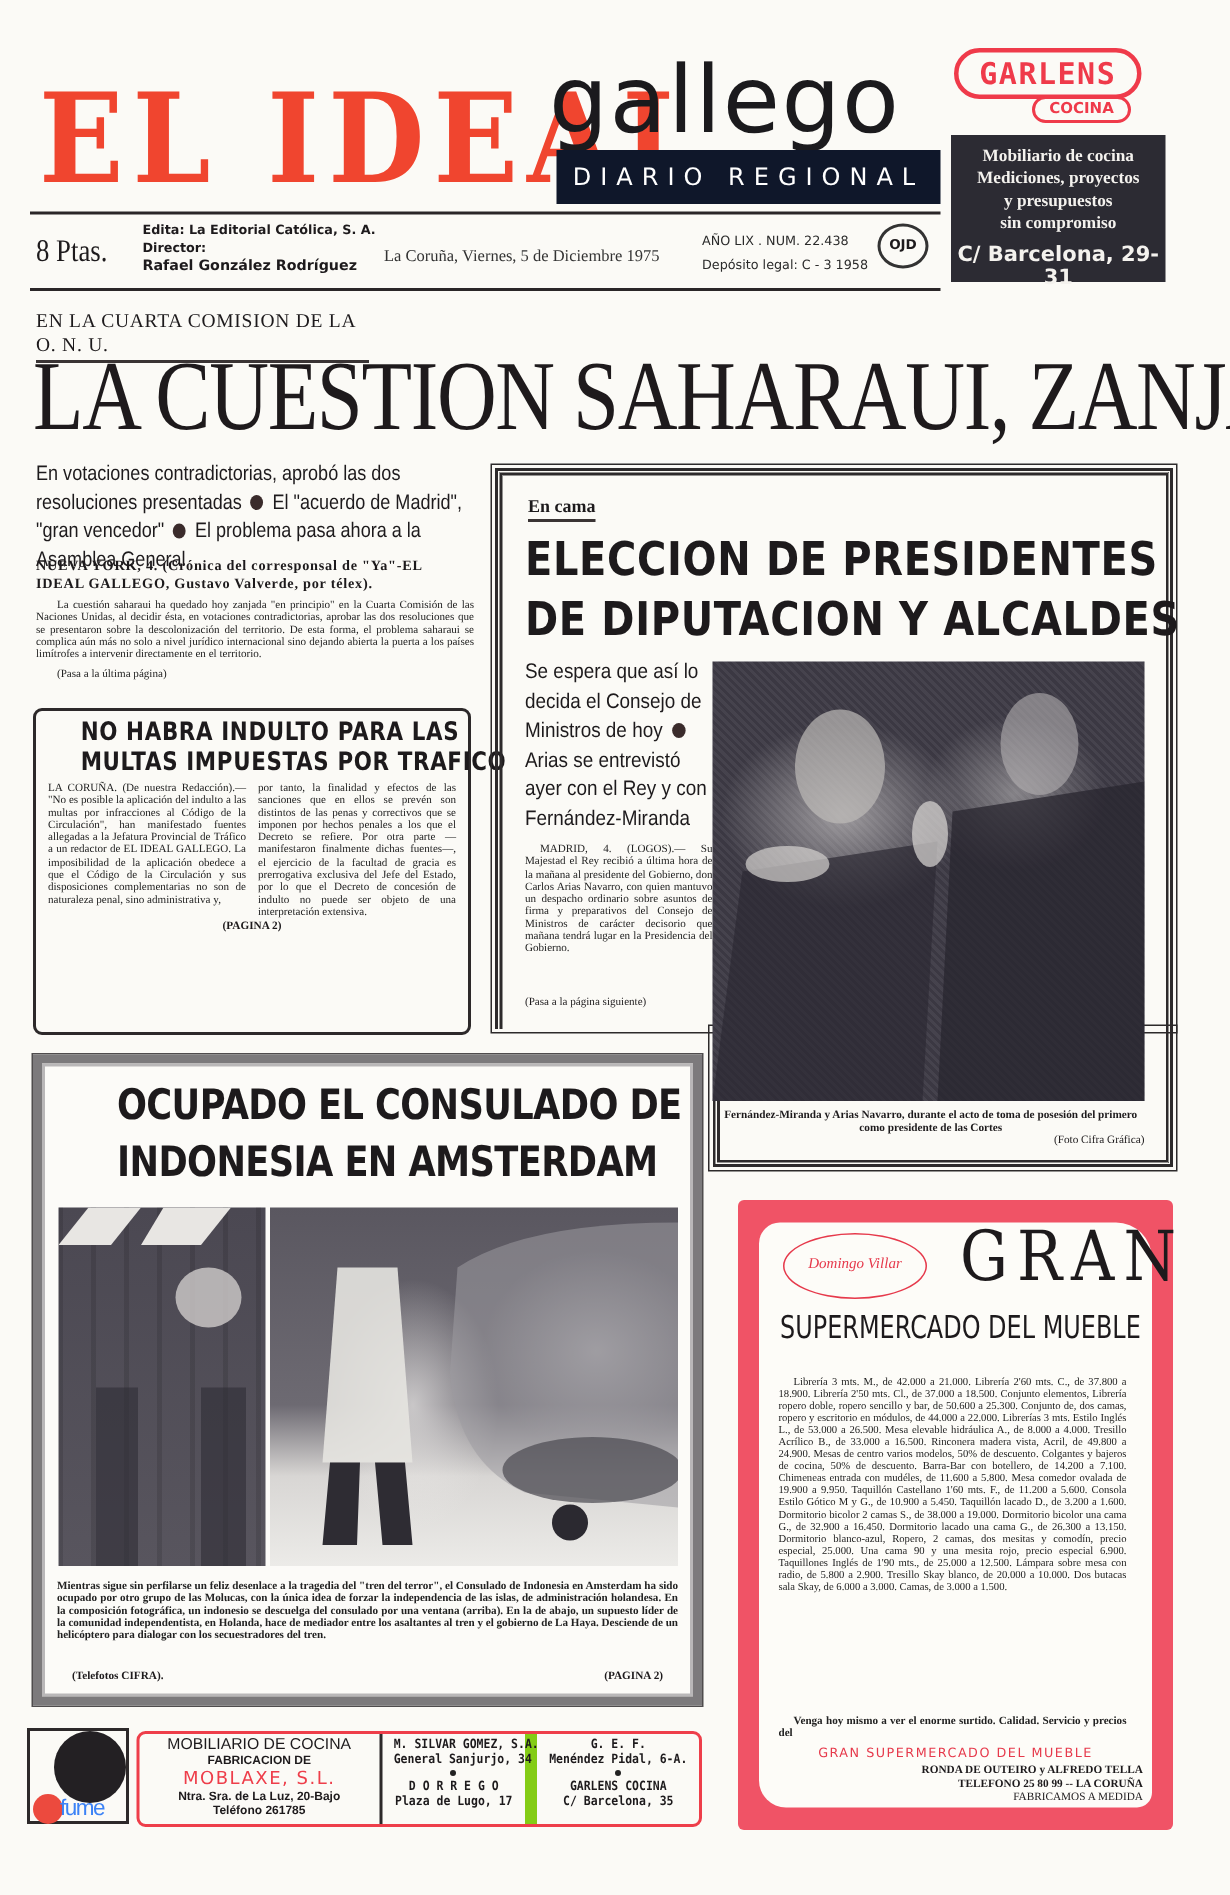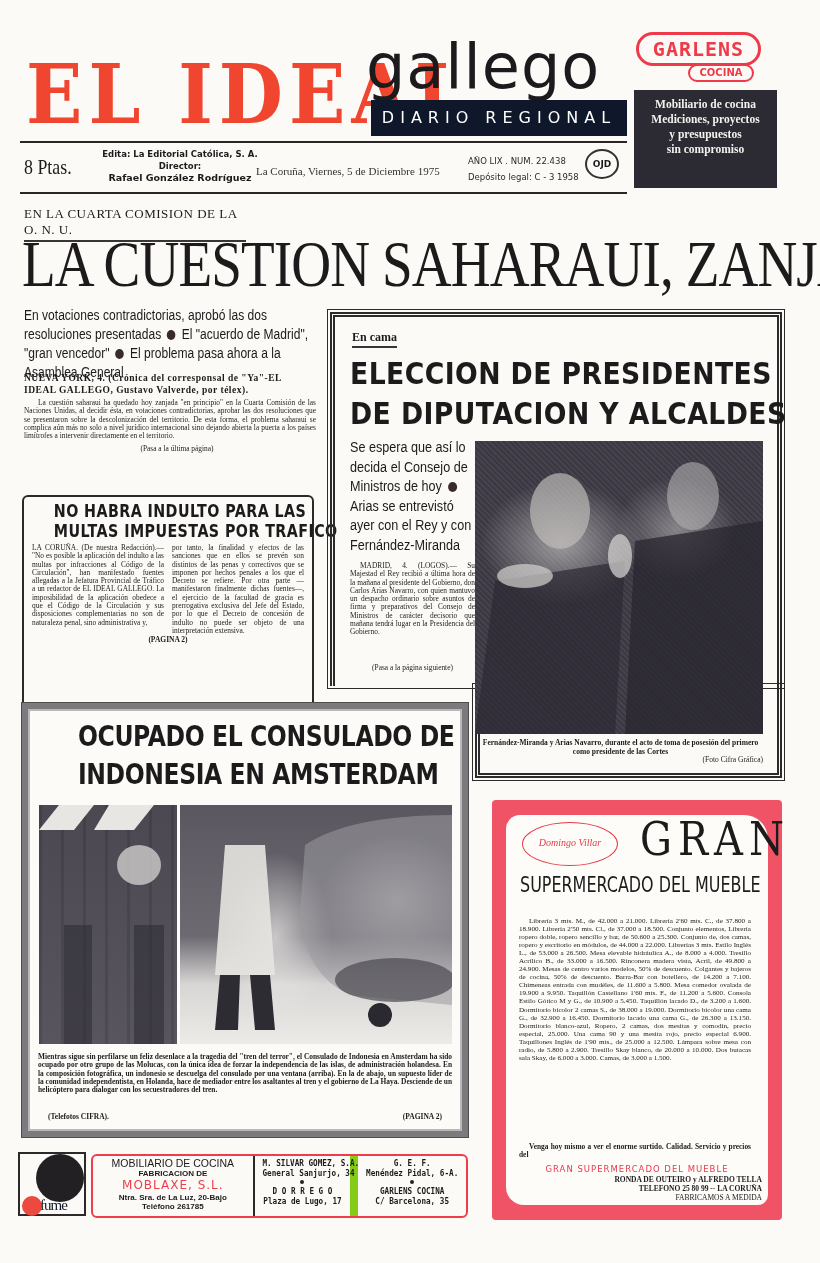--- a/index.html
+++ b/index.html
@@ -10,21 +10,21 @@
   
   .mast-ideal { left: 26px; top: 42px; width: 318px; height: 92px; color: #f0452f;
     font-family: "DejaVu Serif", serif; font-weight: bold; font-size: 74px; letter-spacing: 6px;
     line-height: 92px; transform: scaleY(1.12); transform-origin: top left; white-space: nowrap; }
   .mast-gallego { left: 366px; top: 36px; width: 260px; height: 70px; font-family: "DejaVu Sans", sans-serif;
     font-size: 62px; line-height: 62px; color: #1b1a1d; letter-spacing: 1px; white-space: nowrap; }
   .mast-regional { left: 371px; top: 100px; width: 256px; height: 36px; background: #0f172a; color: #fff;
     font-family: "DejaVu Sans", sans-serif; font-size: 16px; letter-spacing: 6px; text-align: center; line-height: 36px; }
   .rule { height: 2px; background: #2a2628; }
   .price { left: 24px; top: 155px; font-size: 21px; transform: scaleX(0.85); transform-origin: left; }
-  .editor { left: 95px; top: 148px; width: 170px; font-size: 8.5px; text-align: center; line-height: 12px; font-weight: bold; font-family: "DejaVu Sans", sans-serif; }
+  .editor { left: 95px; top: 148px; width: 170px; font-size: 8.5px; text-align: left; line-height: 12px; font-weight: bold; font-family: "DejaVu Sans", sans-serif; }
   .dateline { left: 256px; top: 165px; font-size: 11px; color: #333; }
   .issue { left: 468px; top: 153px; font-size: 8.5px; line-height: 16px; font-family: "DejaVu Sans", sans-serif; color: #2a2a2a; }
   .ojd { left: 585px; top: 149px; width: 34px; height: 30px; border: 2px solid #333; border-radius: 50%;
     font-size: 9px; font-weight: bold; text-align: center; line-height: 26px; font-family: "DejaVu Sans", sans-serif; }
 
   .garlens { left: 636px; top: 32px; width: 125px; height: 34px; border: 3px solid #ef3a4a; border-radius: 18px;
     color: #ef3a4a; font-family: "DejaVu Sans Mono", monospace; font-weight: bold; font-size: 20px; text-align: center; line-height: 28px; letter-spacing: 1px; }
   .cocina { left: 688px; top: 64px; width: 66px; height: 18px; border: 2px solid #ef3a4a; border-radius: 9px;
     color: #ef3a4a; font-size: 10px; font-weight: bold; text-align: center; line-height: 14px; font-family: "DejaVu Sans", sans-serif; }
   .garlens-ad { left: 634px; top: 90px; width: 143px; height: 98px; background: #2c2b33; color: #f4f2ee;
@@ -35,24 +35,24 @@
   .kicker { left: 24px; top: 206px; font-size: 13px; letter-spacing: 0.5px; border-bottom: 2px solid #3a3434; padding-bottom: 2px; width: 222px; }
   .headline { left: 22px; top: 228px; width: 760px; font-size: 60px; line-height: 66px; font-weight: normal;
     letter-spacing: -1px; transform: scaleY(1.1) scaleX(0.92); transform-origin: top left; white-space: nowrap; color: #1e1a1c; }
 
   .sub { left: 24px; top: 306px; width: 292px; font-family: "Liberation Sans", sans-serif; font-size: 14px; line-height: 19px;
     transform: scaleX(0.86); transform-origin: left; width: 340px; }
   .bullet { display: inline-block; width: 10px; height: 10px; background: #3a2b2b; border-radius: 50%; vertical-align: middle; margin: 0 3px; }
   .nyork { left: 24px; top: 372px; width: 292px; font-size: 9.5px; font-weight: bold; letter-spacing: 0.5px; line-height: 12px; }
   .body-text { font-size: 7.4px; line-height: 8.3px; text-align: justify; color: #222; }
   .saha-body { left: 24px; top: 399px; width: 292px; text-indent: 14px; }
-  .pasa { font-size: 7.4px; text-align: center; }
-
-  
-  .indulto-box { left: 22px; top: 472px; width: 292px; height: 218px; border: 2px solid #2d292a; border-radius: 6px; padding: 4px 8px; margin-top: 23px; }
+  .pasa { font-size: 7.4px; text-align: left; }
+
+  
+  .indulto-box { left: 22px; top: 472px; width: 292px; height: 218px; border: 2px solid #2d292a; border-radius: 6px; padding: 4px 8px; }
   .indulto-title { font-family: "DejaVu Sans", sans-serif; font-size: 17px; line-height: 20px; text-align: center; font-weight: bold;
     letter-spacing: 0.5px; transform: scaleX(0.84); transform-origin: center; white-space: nowrap; }
   .indulto-cols { display: flex; gap: 8px; margin-top: 3px; }
   .indulto-cols > div { flex: 1; }
   .liberados { margin-top: 6px; border-top: 2px solid #2d292a; text-align: center; font-size: 17px; font-weight: bold; letter-spacing: 1.5px; line-height: 18px; padding-top: 2px; }
   .liberados-pg { text-align: center; font-size: 7.5px; font-weight: bold; }
 
   
   .frame { border: 5px double #2d2a2b; outline: 1px solid #2d2a2b; outline-offset: 2px; }
   .eleccion-frame { left: 330px; top: 312px; width: 452px; height: 374px; border-bottom: none; }
@@ -87,21 +87,21 @@
     transform: scaleX(0.76); transform-origin: left; white-space: nowrap; width: 340px; }
   .super-body { left: 519px; top: 917px; width: 232px; text-indent: 10px; }
   .super-foot1 { left: 519px; top: 1143px; width: 232px; text-indent: 10px; }
   .super-brand { left: 512px; top: 1164px; width: 250px; text-align: center; color: #e6394b; font-family: "DejaVu Sans", sans-serif; font-size: 8.5px; letter-spacing: 1px; }
   .super-addr { left: 512px; top: 1175px; width: 250px; text-align: right; font-size: 7.5px; font-weight: bold; line-height: 9px; }
 
   
   .fume { left: 18px; top: 1152px; width: 68px; height: 64px; border: 2px solid #2d292a; }
   .fume-ball { left: 36px; top: 1154px; width: 48px; height: 48px; background: #232023; border-radius: 50%; }
   .fume-dot { left: 22px; top: 1196px; width: 20px; height: 20px; background: #ec4a3e; border-radius: 50%; }
-  .fume-text { left: 40px; top: 1197px; font-family: Liberation Serif, serif; font-size: 15px; color: #0f172a; letter-spacing: -1px; text-align: right; }
+  .fume-text { left: 40px; top: 1197px; font-family: Liberation Sans, sans-serif; font-size: 15px; color: #3b82f6; letter-spacing: -1px; text-align: right; }
   .moblaxe { left: 91px; top: 1154px; width: 377px; height: 64px; border: 2px solid #ee3e4a; border-radius: 6px; display: flex; }
   .moblaxe > div { padding: 2px 3px; text-align: center; }
   .mob-col1 { width: 160px; }
   .mob-col2 { width: 105px; border-left: 2px solid #2d292a; border-right: 8px solid #84cc16; }
   .mob-col3 { flex: 1; }
   .mob-l1 { font-family: "Liberation Sans", sans-serif; font-size: 10.5px; line-height: 11px; }
   .mob-l2 { font-family: "Liberation Sans", sans-serif; font-size: 8px; font-weight: bold; line-height: 9px; }
   .mob-l3 { font-family: "DejaVu Sans", sans-serif; font-size: 12px; color: #ee3e4a; letter-spacing: 1px; line-height: 15px; }
   .mob-l4 { font-family: "Liberation Sans", sans-serif; font-size: 8px; font-weight: bold; line-height: 9px; }
   .shop { font-family: "DejaVu Sans Mono", monospace; font-size: 8.5px; font-weight: bold; line-height: 10px; transform: scaleX(0.9); white-space: nowrap; }
@@ -144,20 +144,21 @@
 </div>
 <div class="abs ojd">OJD</div>
 
 <div class="abs garlens">GARLENS</div>
 <div class="abs cocina">COCINA</div>
 <div class="abs garlens-ad">
   <div>Mobiliario de cocina</div>
   <div>Mediciones, proyectos</div>
   <div>y presupuestos</div>
   <div>sin compromiso</div>
+  <div class="addr">C/ Barcelona, 29-31</div>
 </div>
 
 <div class="abs kicker">EN LA CUARTA COMISION DE LA O. N. U.</div>
 <div class="abs headline">LA CUESTION SAHARAUI, ZANJADA</div>
 
 <div class="abs sub">
   <span>En votaciones contradictorias, aprobó las dos resoluciones presentadas</span>
   <span class="bullet"></span>
   <span>El "acuerdo de Madrid", "gran vencedor"</span>
   <span class="bullet"></span>

